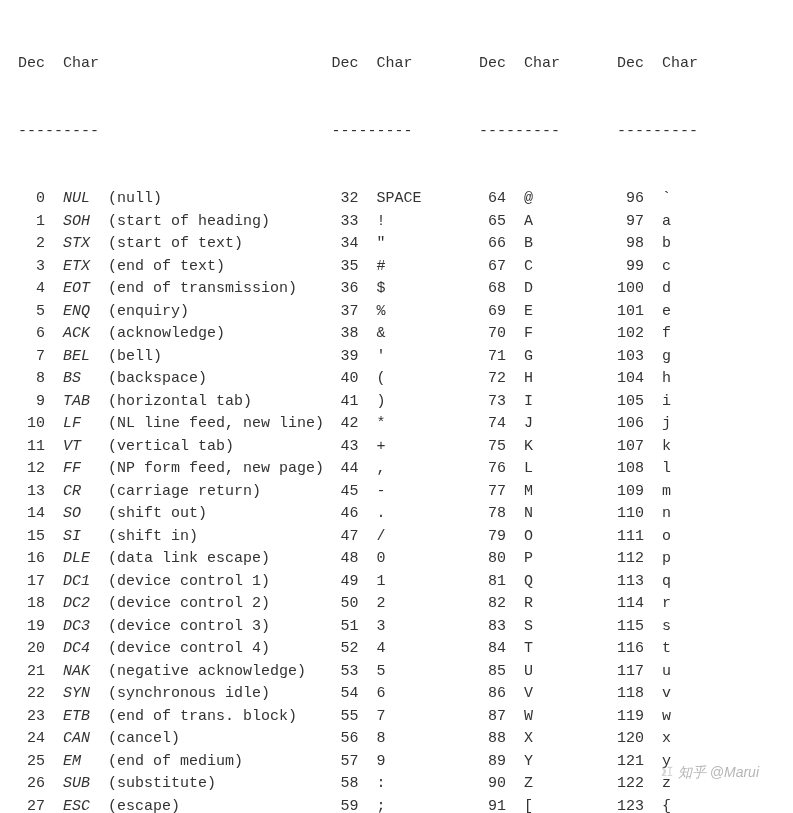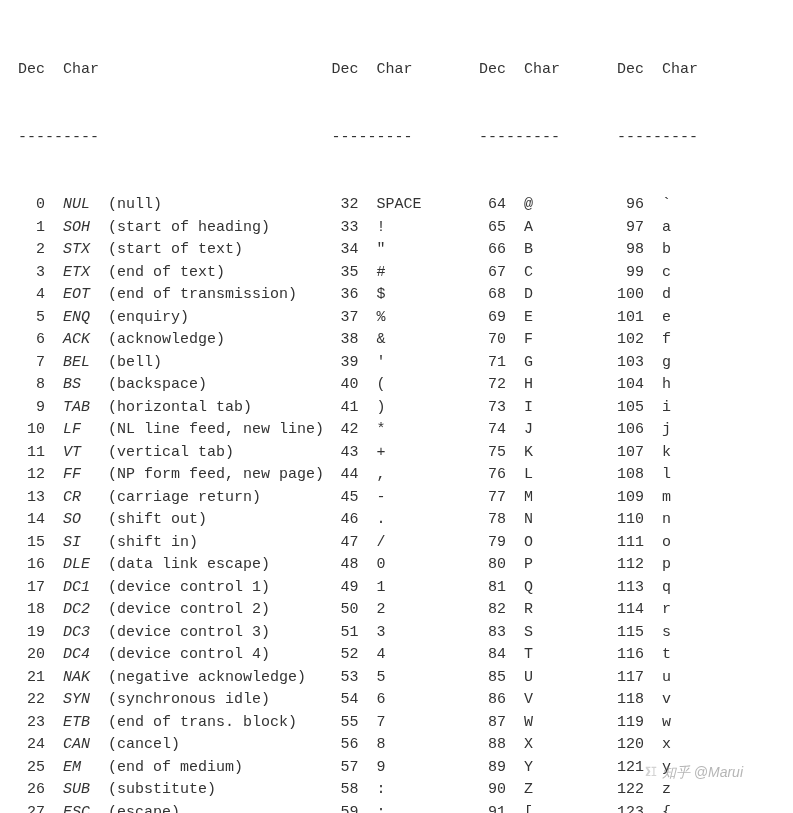--- a/index.html
+++ b/index.html
@@ -7,21 +7,21 @@
     padding: 0;
     background: #ffffff;
     color: #333333;
     font-family: "Courier New", Courier, monospace;
     font-size: 15px;
     line-height: 1.5;
   }
   .page {
     width: 775px;
     height: 813px;
-    padding: 14px 18px;
+    padding: 8px 18px;
     box-sizing: border-box;
     position: relative;
     overflow: hidden;
   }
   .cols {
     display: flex;
     flex-direction: row;
     align-items: flex-start;
   }
   .col { white-space: pre; }
@@ -32,21 +32,21 @@
   .hdr { display: block; }
   .rule { display: block; letter-spacing: 0; }
   .row { display: block; }
   .dec { display: inline-block; width: 3ch; text-align: right; }
   .sp  { display: inline-block; width: 2ch; }
   .mn  { display: inline-block; width: 3ch; font-style: italic; }
   .sp2 { display: inline-block; width: 2ch; }
   .ch  { display: inline-block; }
   .watermark {
     position: absolute;
-    right: 32px;
+    right: 16px;
     bottom: 28px;
     font-family: Arial, sans-serif;
     font-size: 14px;
     color: rgba(120,120,120,0.55);
     font-style: italic;
     pointer-events: none;
   }
   .wm-icon {
     display: inline-block;
     vertical-align: -2px;

